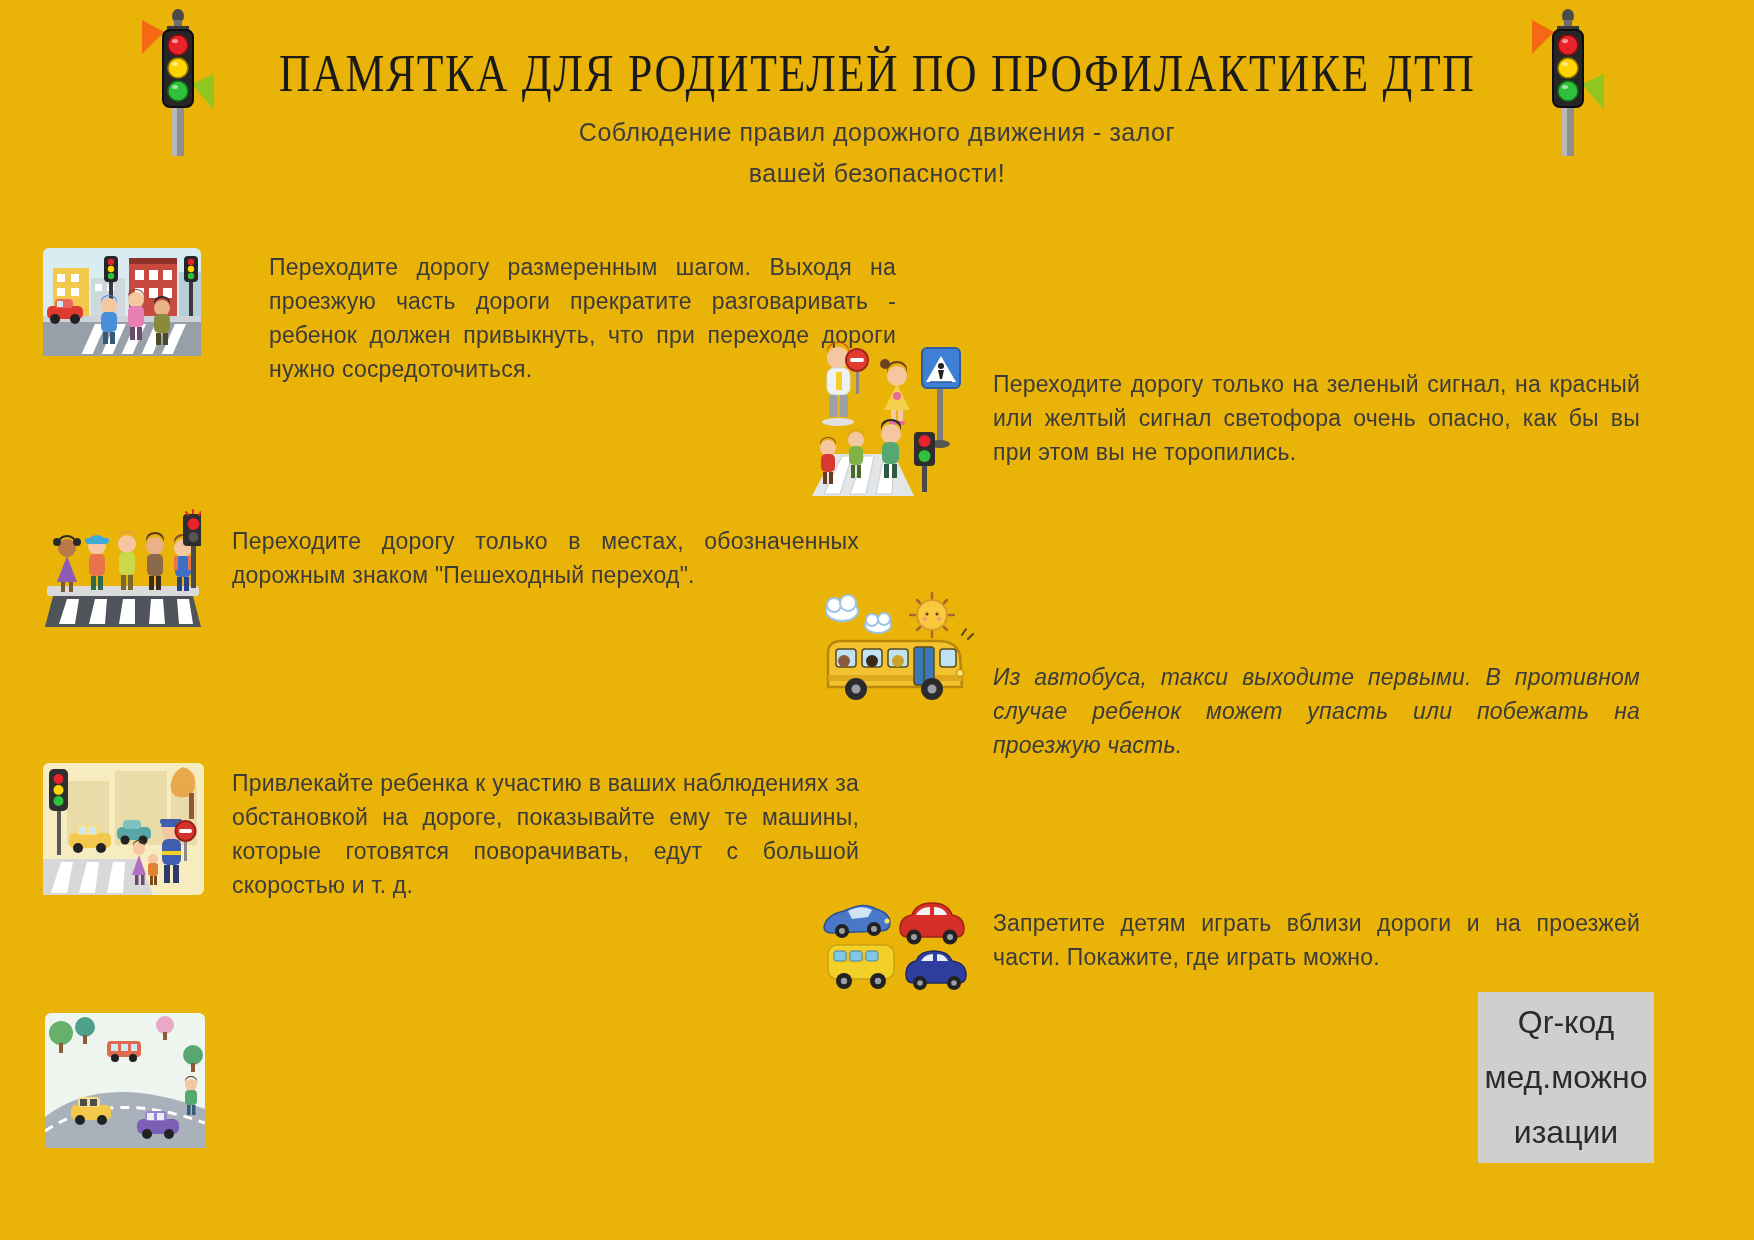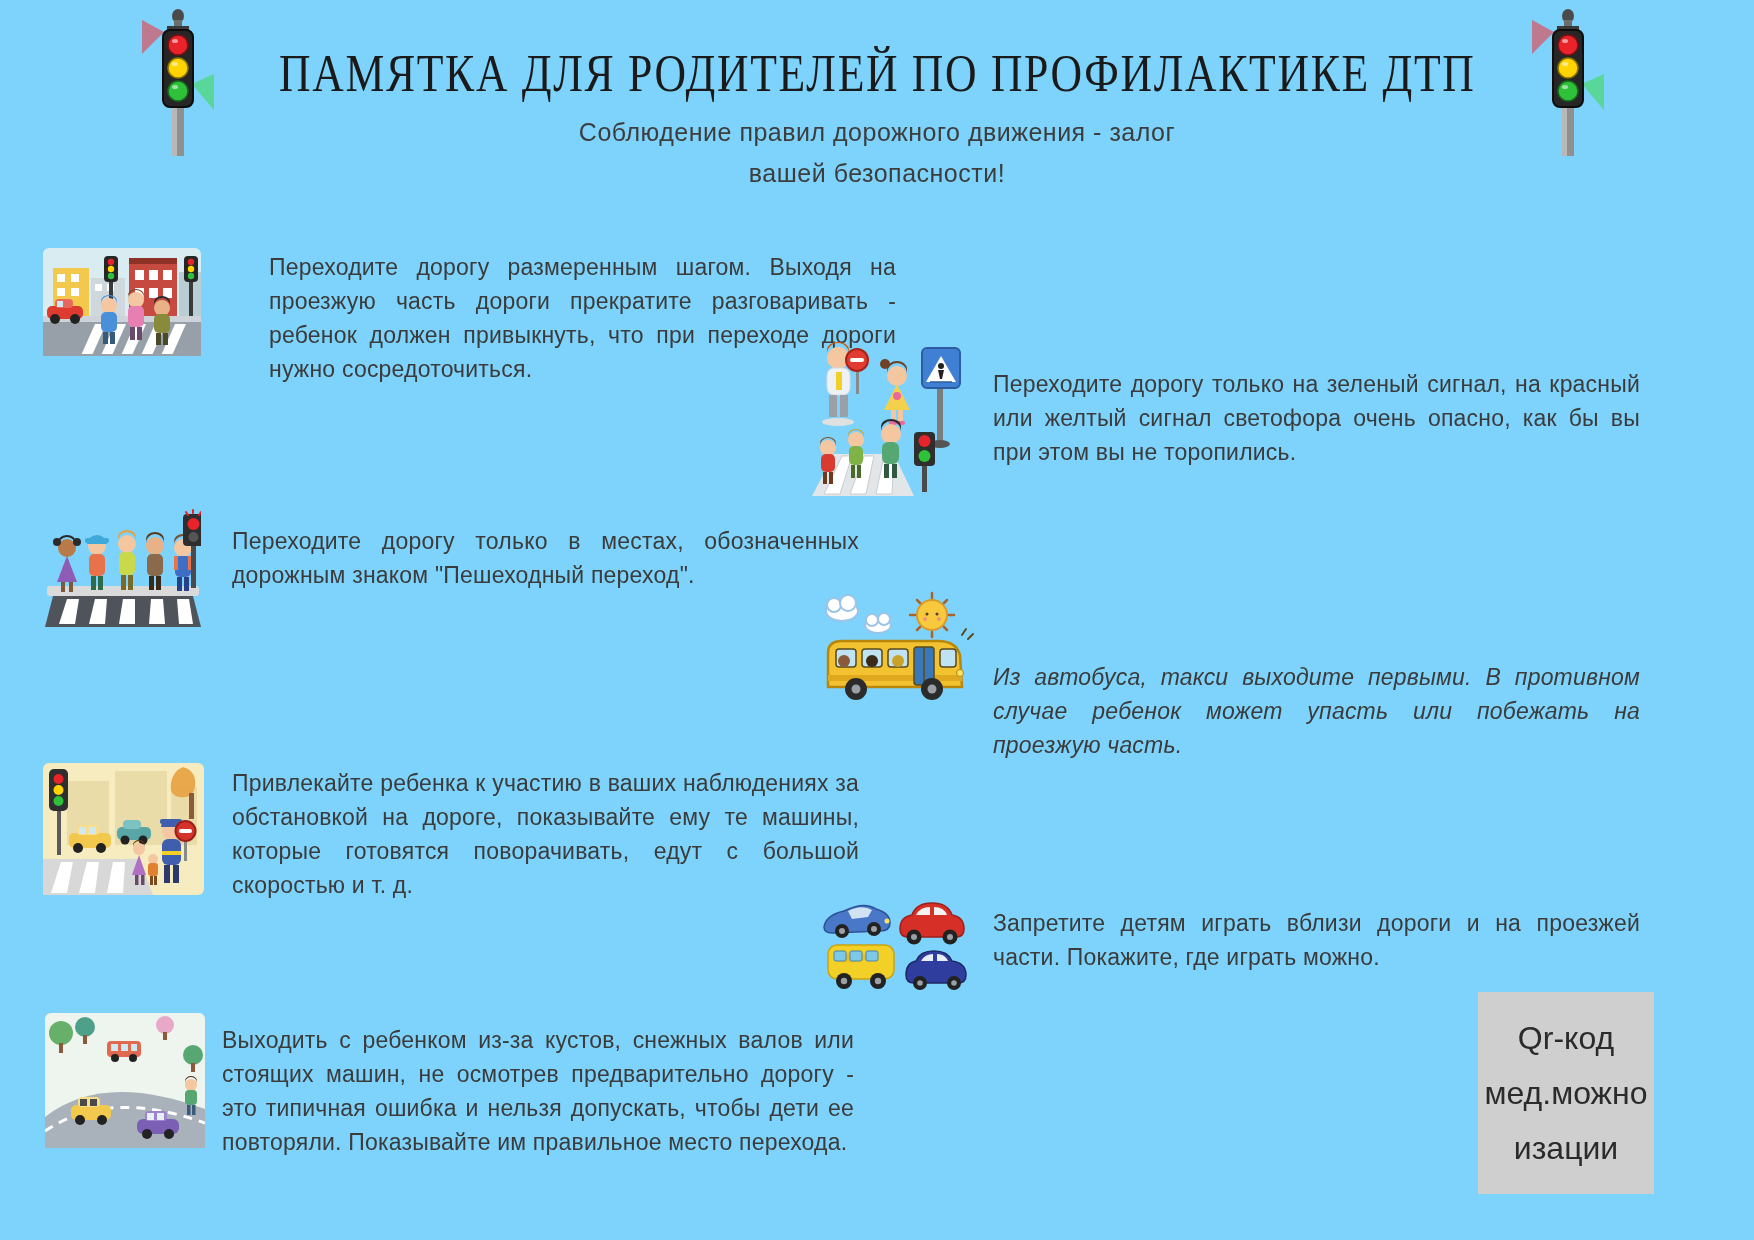--- a/index.html
+++ b/index.html
@@ -1,35 +1,35 @@
 <!DOCTYPE html>
 <html><head>
 <meta charset="utf-8">
 <style>
   * { margin:0; padding:0; box-sizing:border-box; }
   html,body { background:#ffffff; }
   .page {
-    position:relative; width:1754px; height:1240px; background:#7dd3fc;
+    position:relative; width:1754px; height:1240px; background:#eab308;
     font-family:"Liberation Sans", sans-serif; color:#3a3a3a; overflow:hidden;
   }
   .abs { position:absolute; }
   .title-wrap { position:absolute; left:0; right:0; top:44px; text-align:center; }
   .title {
     display:inline-block; font-family:"Liberation Serif", serif; font-weight:400;
     font-size:52px; color:#1a1a1a; letter-spacing:2px; white-space:nowrap;
     transform:scaleX(0.84); transform-origin:center;
   }
   .subtitle { position:absolute; left:0; right:0; top:112px; text-align:center;
     font-size:25px; line-height:41px; color:#3d3d3d; letter-spacing:0.5px; }
   .tip-text {
     position:absolute; font-size:23px; line-height:34px; color:#3b3b3b;
     text-align:justify; text-align-last:left; letter-spacing:0.2px;
   }
   .qr-box {
-    position:absolute; left:1478px; top:992px; width:176px; height:202px;
+    position:absolute; left:1478px; top:992px; width:176px; height:171px;
     background:#cfcfcf; display:flex; align-items:center; justify-content:center;
   }
   .qr-box .qr-text { text-align:center; font-size:32px; line-height:55px; color:#2b2b2b; }
   svg { display:block; }
 </style>
 </head>
 <body>
 
 <div class="page">
 
@@ -483,21 +483,20 @@
       </g>
       <g>
         <circle cx="146" cy="72" r="6" fill="#f4c7a1"></circle>
           <path d="M140,70 a6,6 0 0 1 12,0 l0,-2 a6,5 0 0 0 -12,0 z" fill="#5a3a1f"></path>
         <rect x="140" y="77" width="12" height="15" rx="4" fill="#57a773"></rect>
         <rect x="142" y="92" width="3.5" height="10" fill="#3a5a7a"></rect>
           <rect x="147" y="92" width="3.5" height="10" fill="#3a5a7a"></rect>
       </g>
     </svg>
   </div>
-  <div class="tip-text" style="left:222px; top:1023px; width:632px;">Выходить с ребенком из-за кустов, снежных валов или стоящих машин, не осмотрев предварительно дорогу - это типичная ошибка и нельзя допускать, чтобы дети ее повторяли. Показывайте им правильное место перехода.</div>
 
   <div class="qr-box">
     <div class="qr-text">
       <div>Qr-код</div>
       <div>мед.можно</div>
       <div>изации</div>
     </div>
   </div>
 
 </div>

